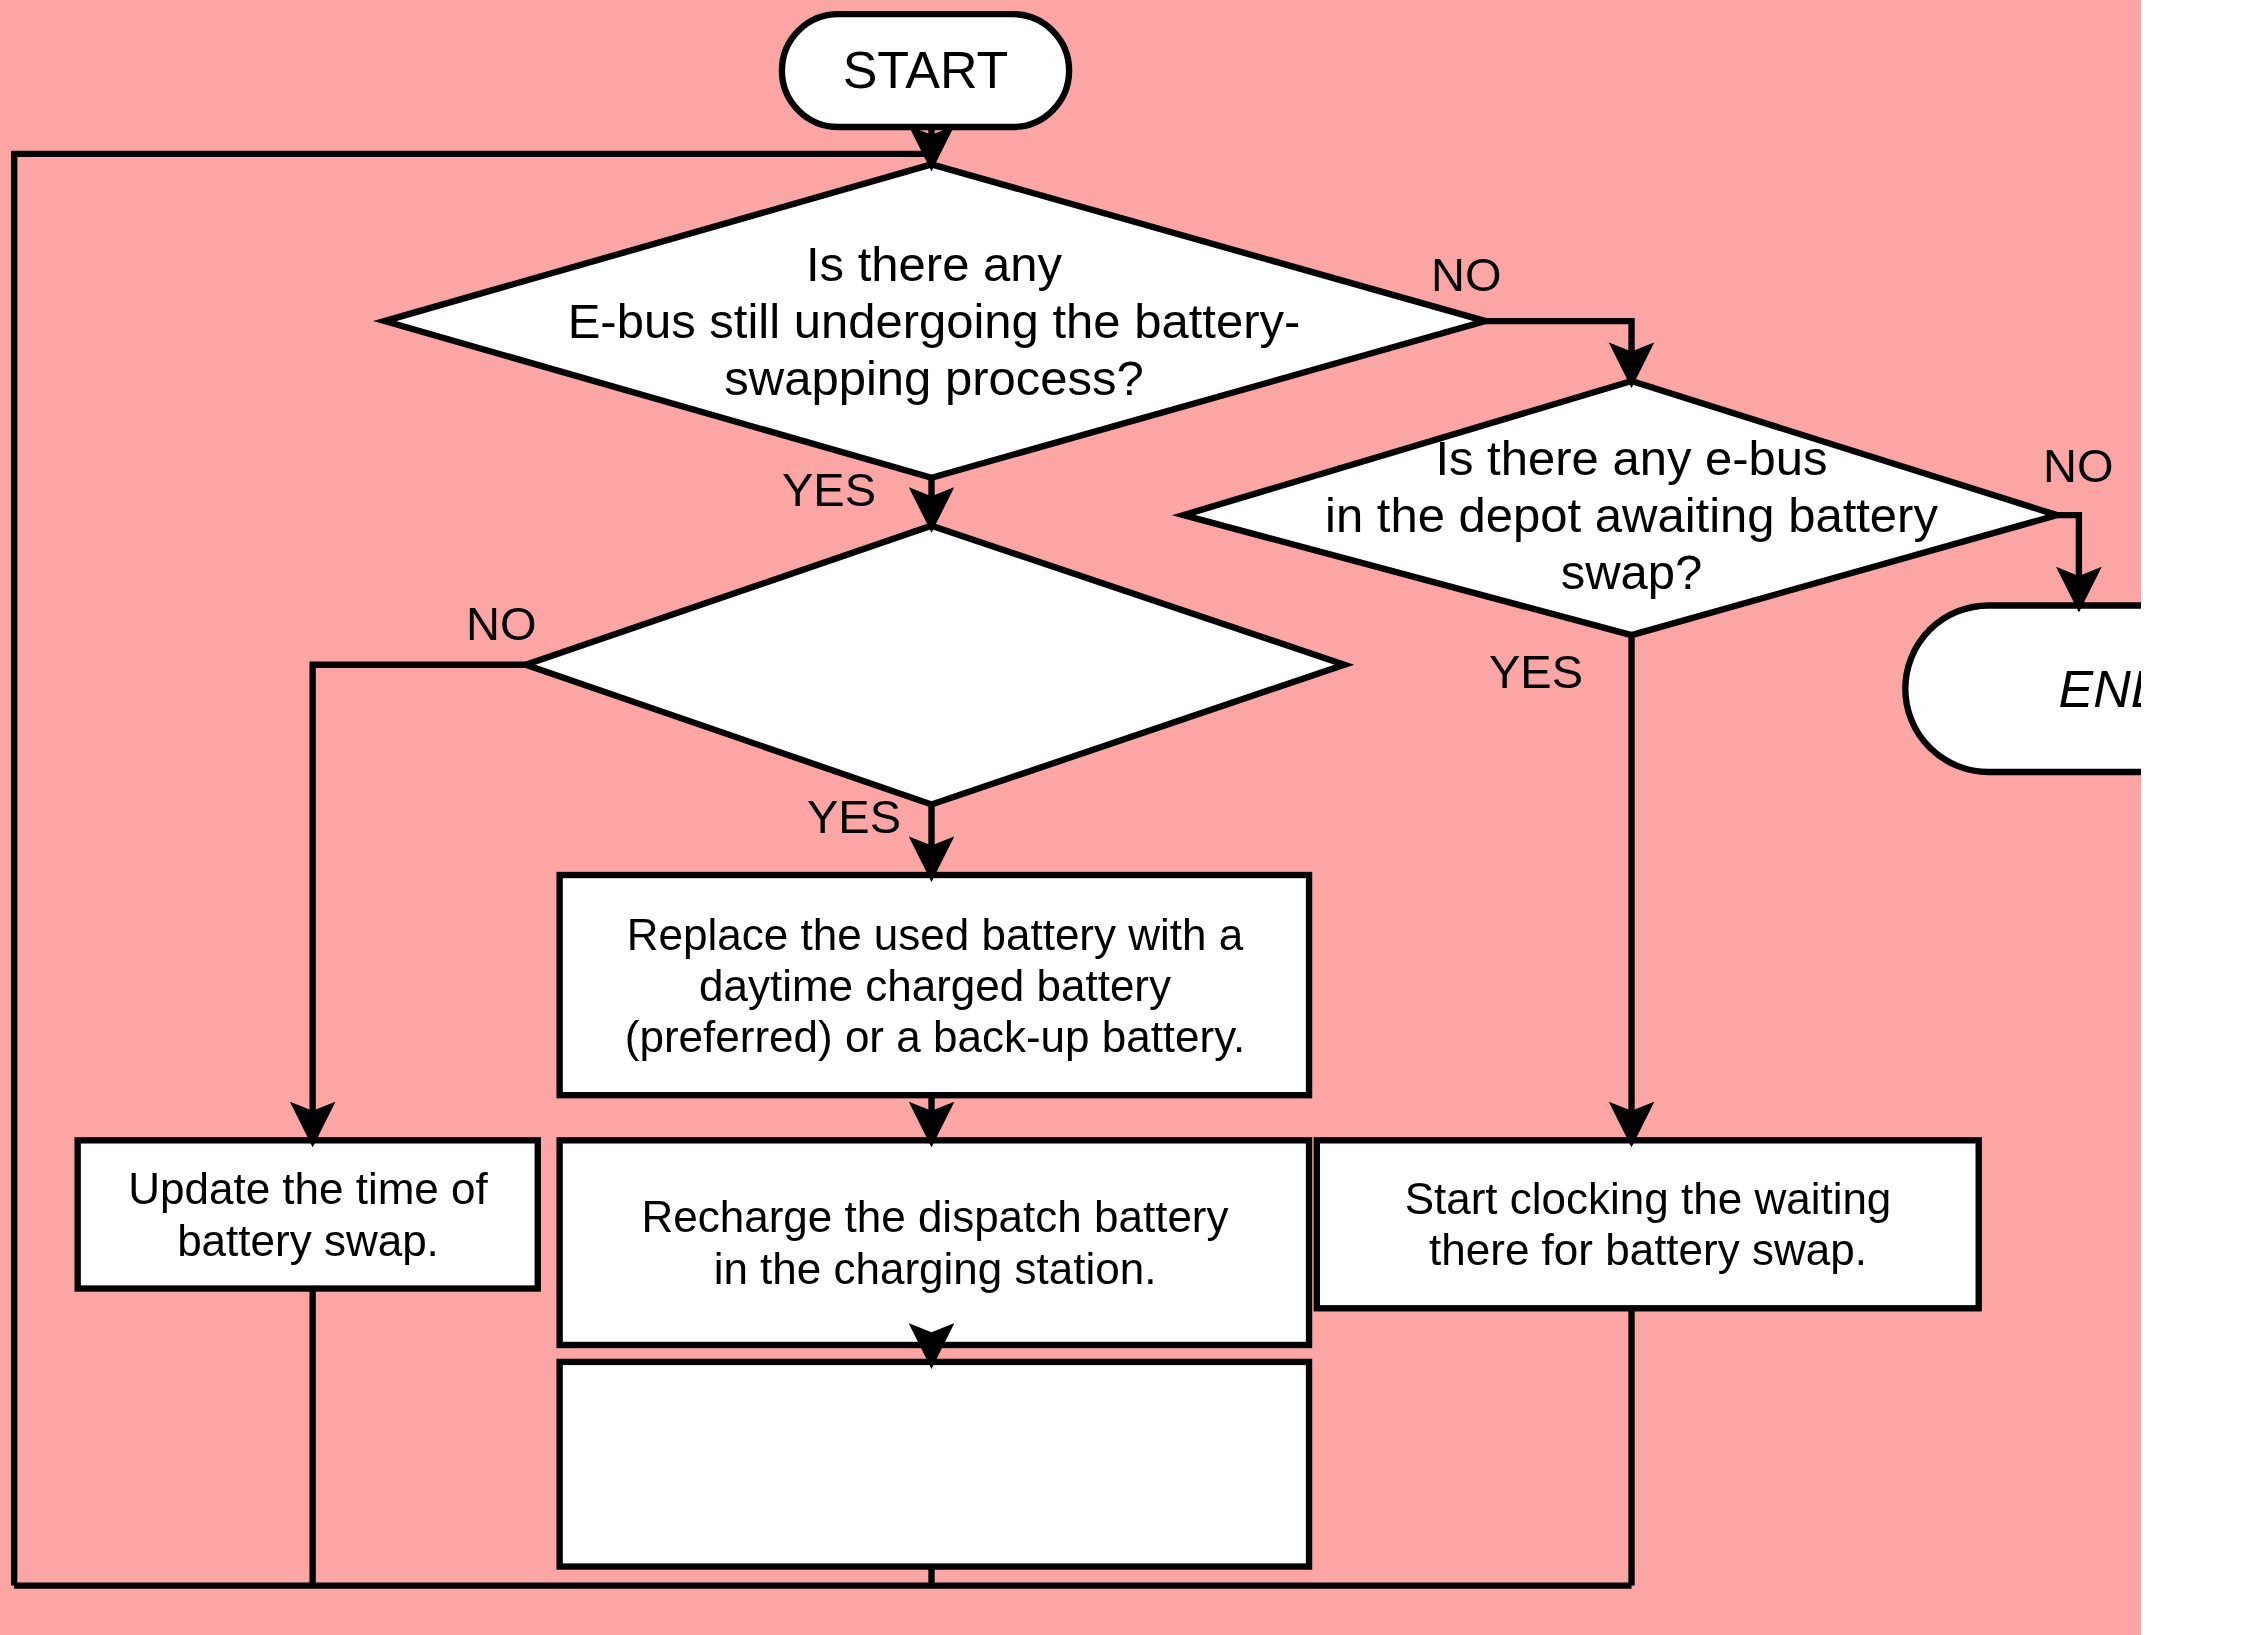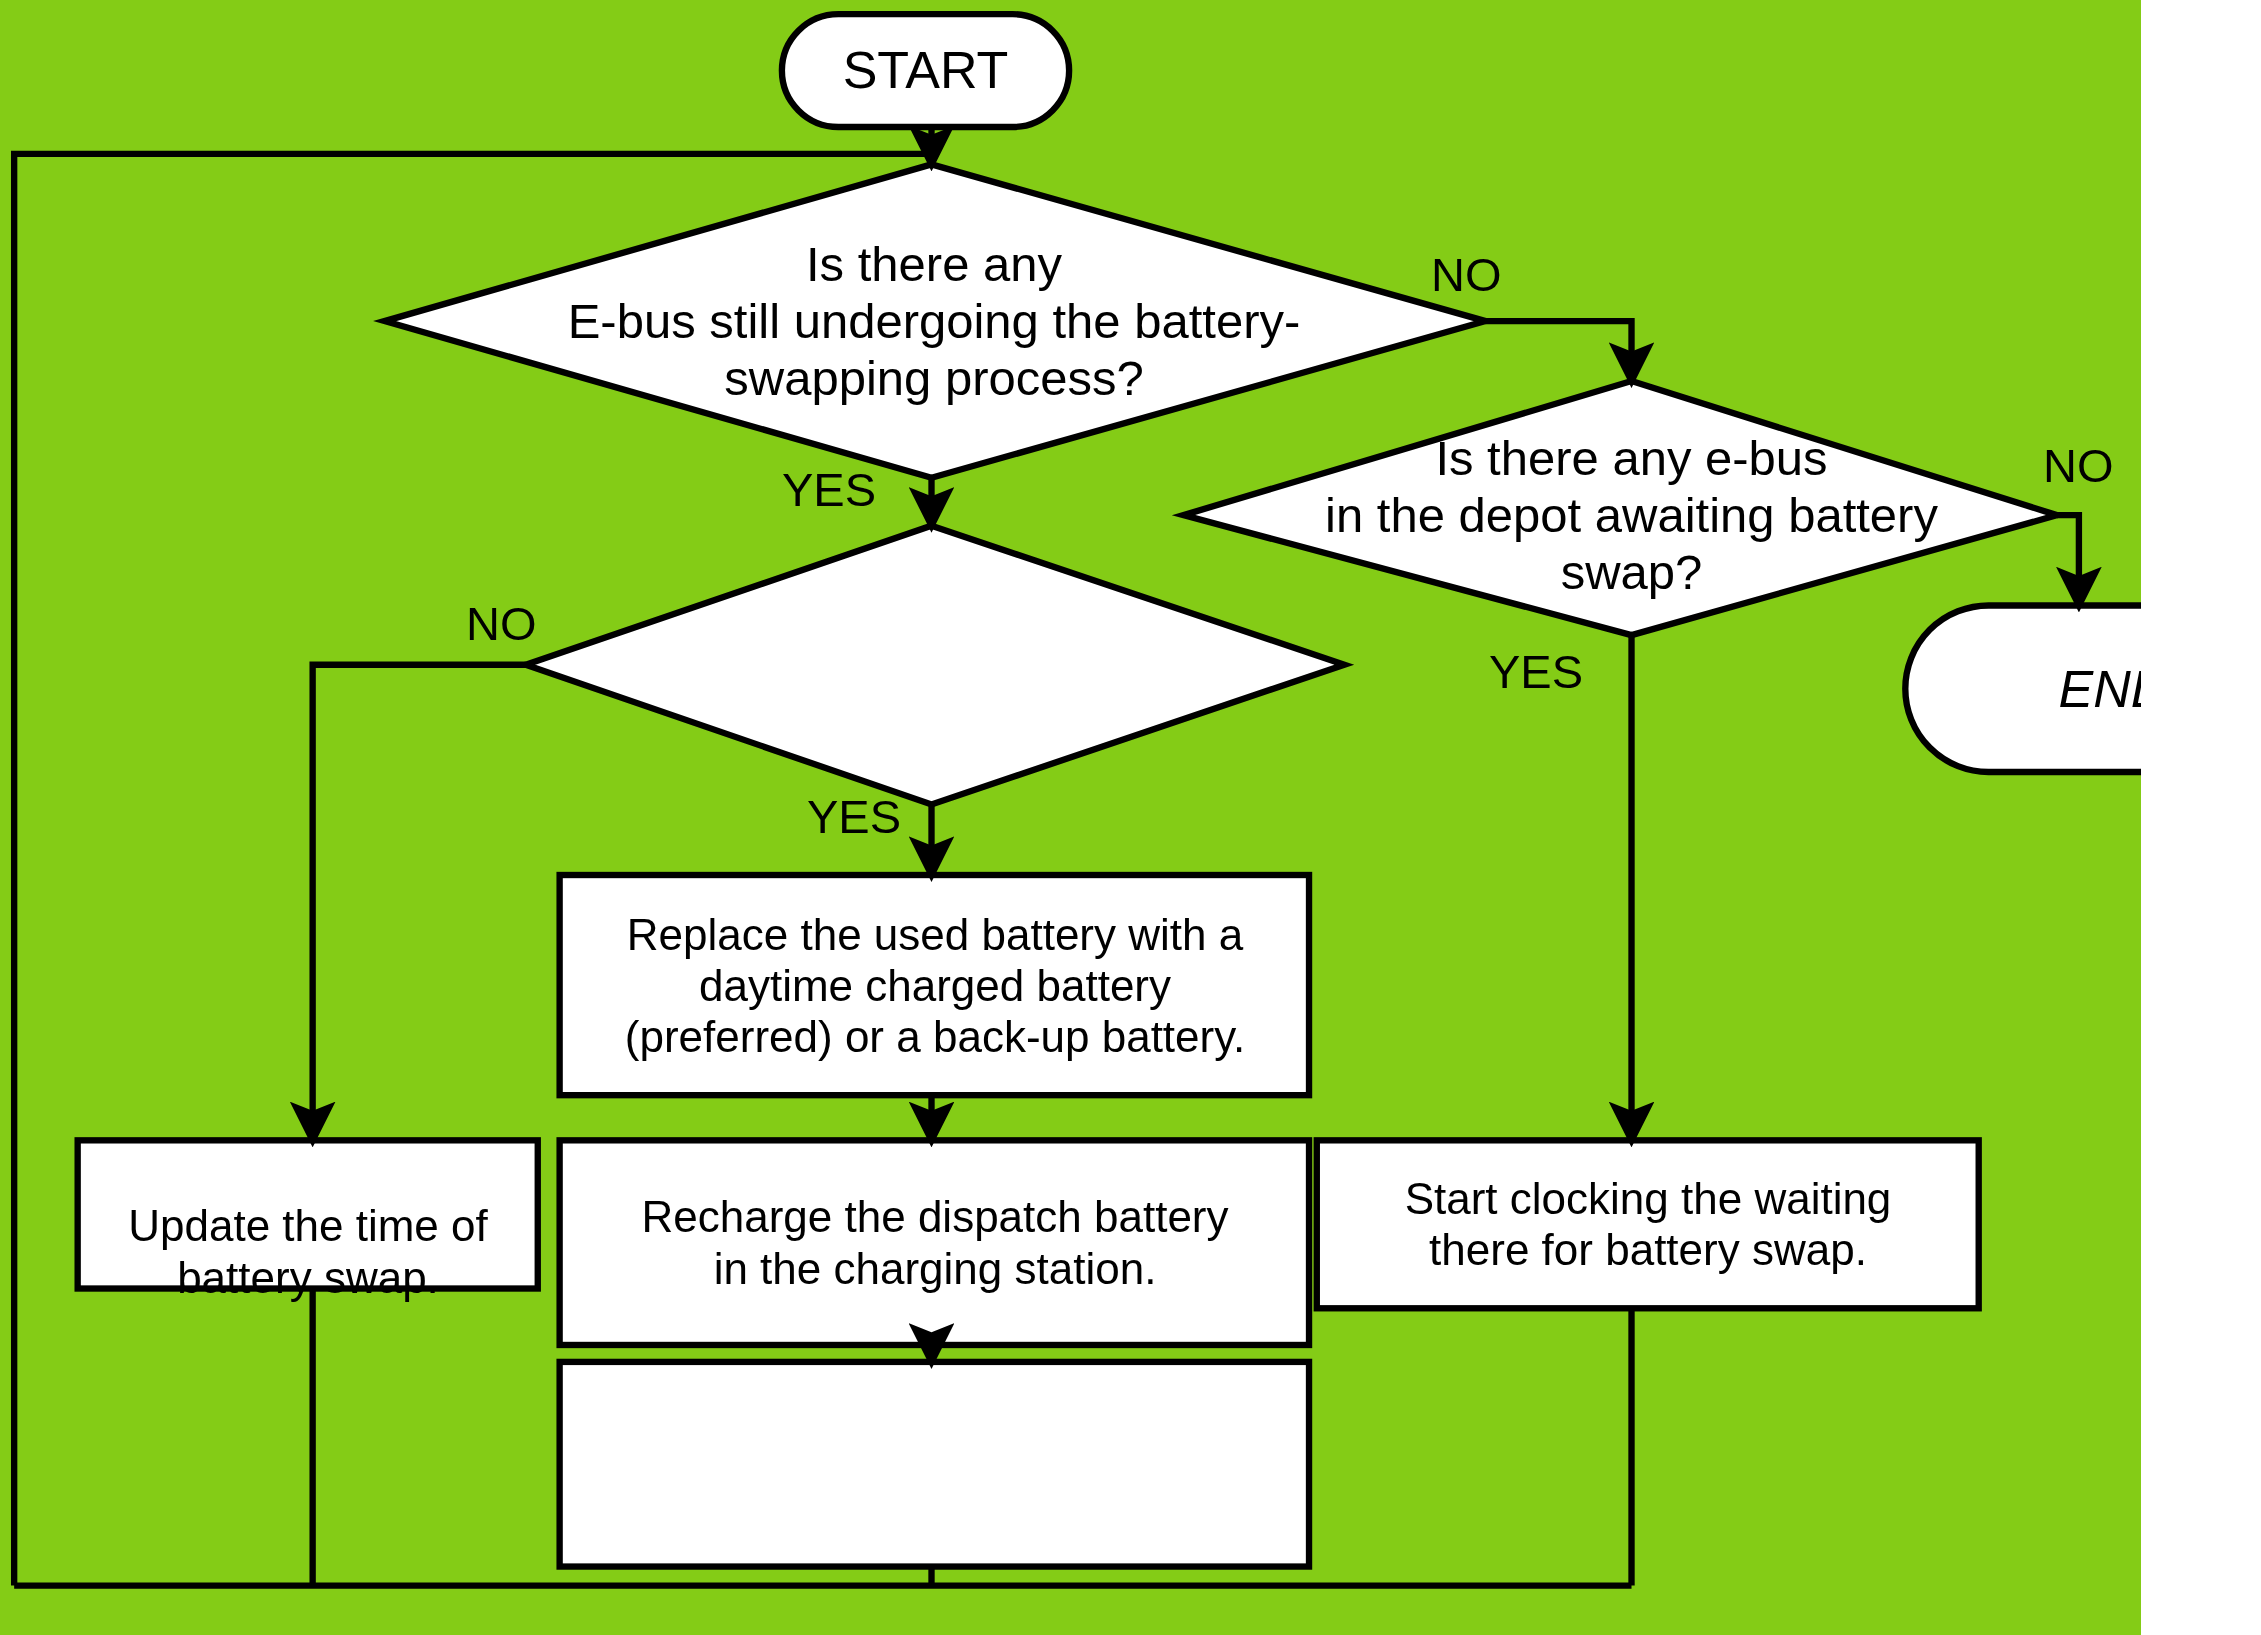--- a/index.html
+++ b/index.html
@@ -1,17 +1,17 @@
 <!DOCTYPE html>
 <html style="font-size:11.3px"><head>
 <meta charset="utf-8">
 <style>
   html,body{margin:0;padding:0;background:#ffffff;}
   body{font-family:"Liberation Sans", sans-serif;}
-  #root{position:relative;width:2141px;height:1635px;background:#84cc16;overflow:hidden;}
+  #root{position:relative;width:2141px;height:1635px;background:#fca5a5;overflow:hidden;}
   svg{position:absolute;left:0;top:0;width:2261px;height:1635px;}
   .node-text{
     position:absolute;
     display:flex;align-items:center;justify-content:center;
     text-align:center;color:#000;line-height:1.16;
     white-space:pre-line;
     pointer-events:none;
   }
   .t-term{font-size:52px;}
   .t-dec{font-size:49px;}
@@ -89,21 +89,21 @@
 
   <div class="node-text t-dec" style="left:1229px;top:413px;width:805px;height:205px;">Is there any e-bus
 in the depot awaiting battery
 swap?</div>
 
 
   <div class="node-text t-proc" style="left:565px;top:878px;width:740px;height:215px;">Replace the used battery with a
 daytime charged battery
 (preferred) or a back-up battery.</div>
 
-  <div class="node-text t-proc" style="left:82px;top:1180px;width:452px;height:143px;">Update the time of
+  <div class="node-text t-proc" style="left:82px;top:1143px;width:452px;height:143px;">Update the time of
 battery swap.</div>
 
   <div class="node-text t-proc" style="left:565px;top:1143px;width:740px;height:199px;">Recharge the dispatch battery
 in the charging station.</div>
 
   <div class="node-text t-proc" style="left:1321px;top:1143px;width:654px;height:162px;">Start clocking the waiting
 there for battery swap.</div>
 
 
   <div class="edge-label" style="left:1431px;top:247px;">NO</div>

